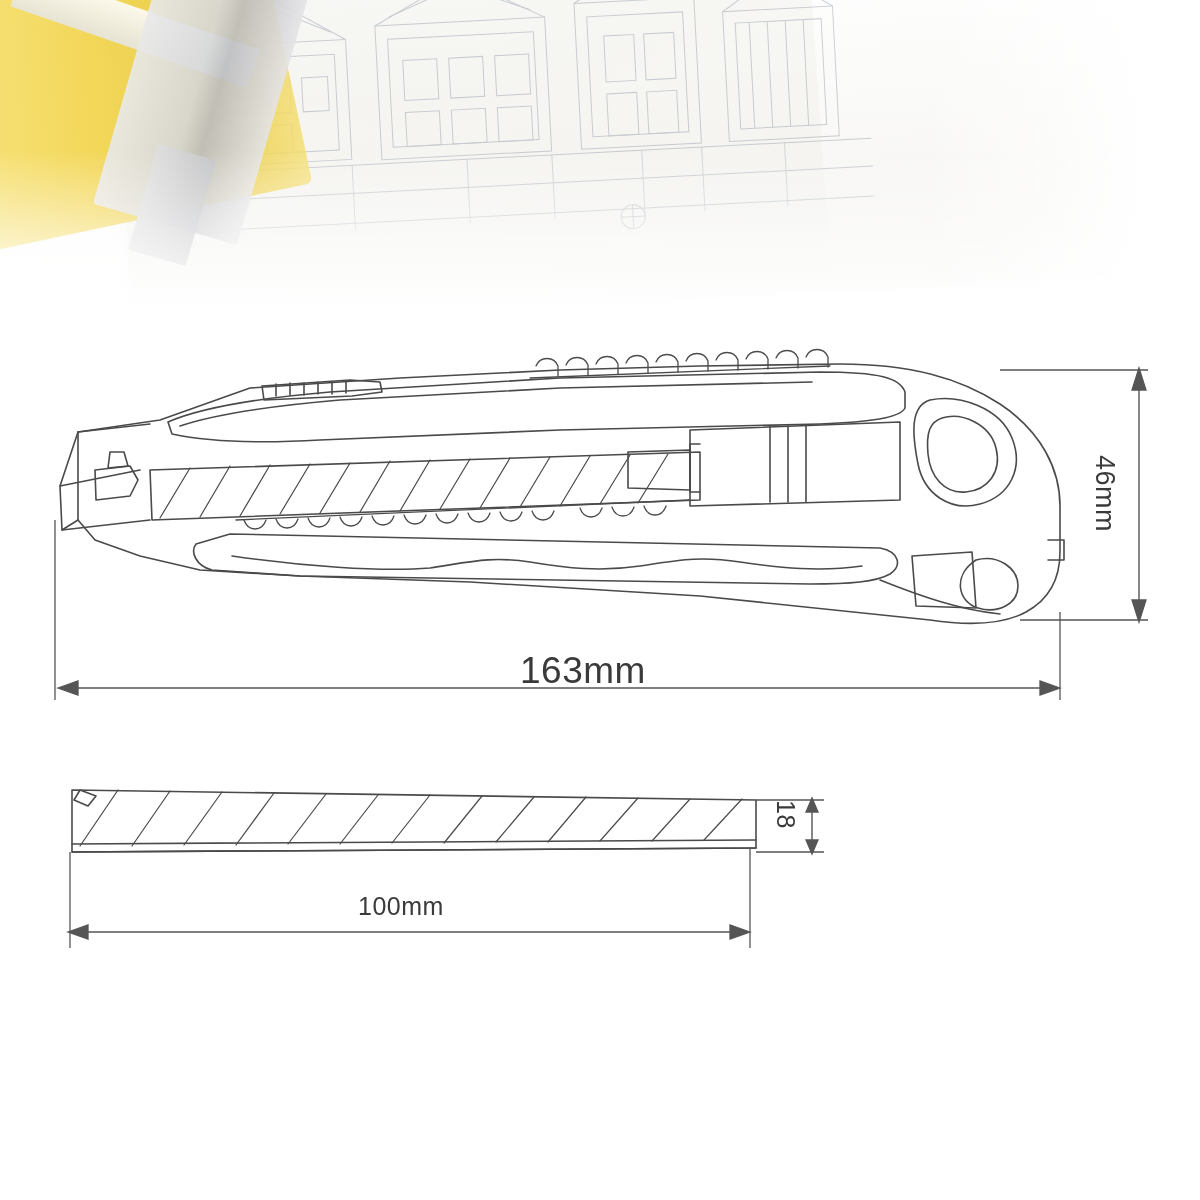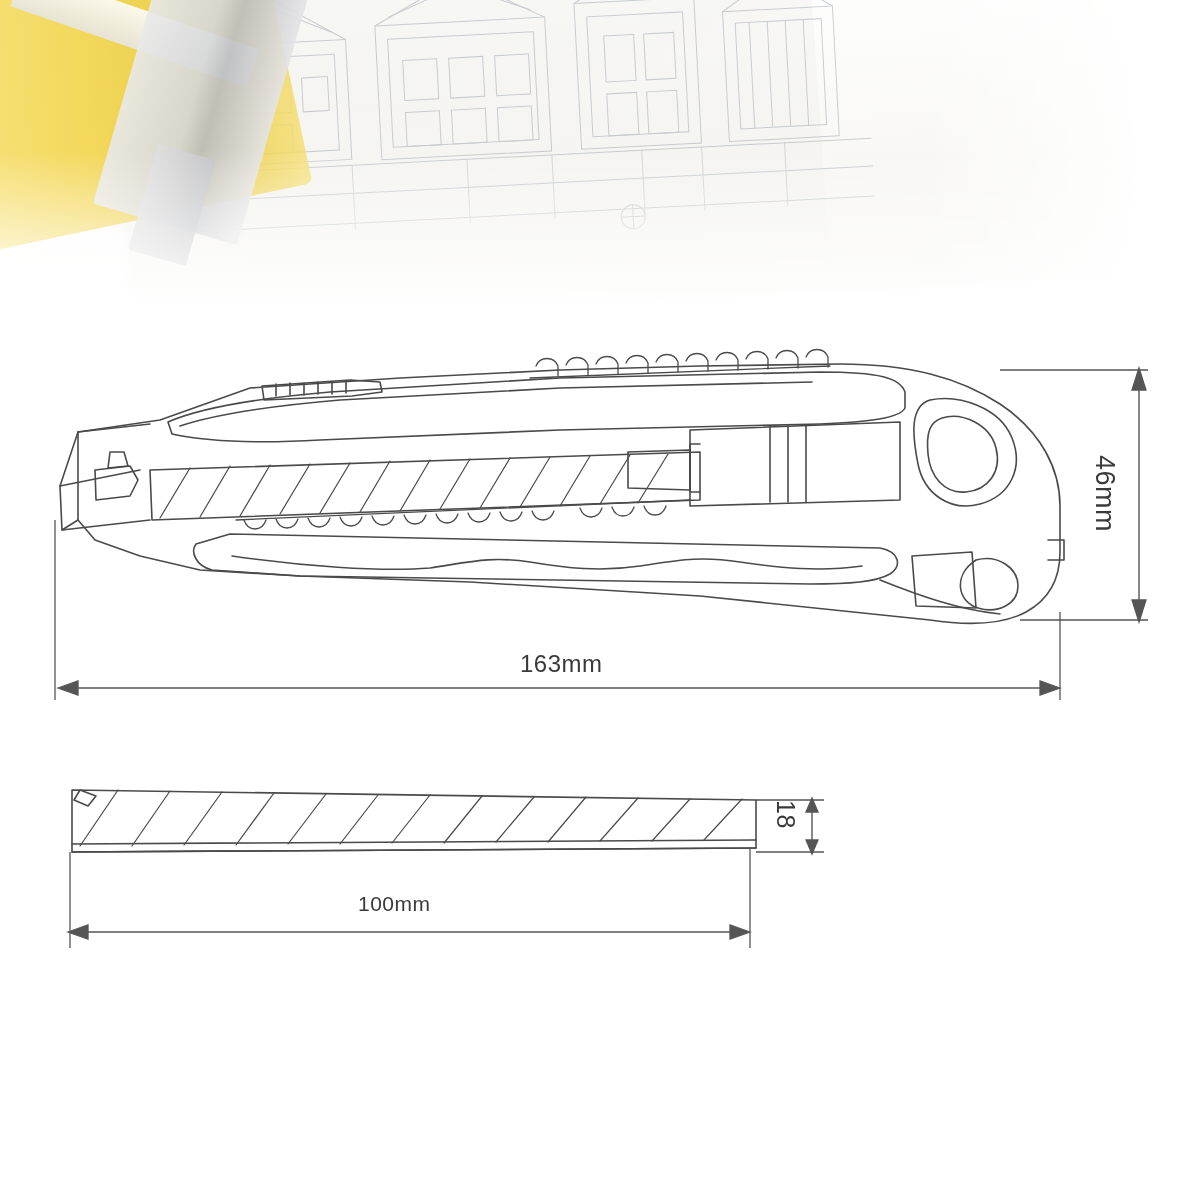--- a/index.html
+++ b/index.html
@@ -134,33 +134,33 @@
 
   .dim-label {
     position: absolute;
     font-family: "Liberation Sans", sans-serif;
     color: #3a3a3a;
     letter-spacing: 0.5px;
   }
   #label-length {
     left: 520px;
     top: 650px;
-    font-size: 24px;
+    font-size: 37px;
   }
   #label-height {
     left: 1120px;
     top: 455px;
     font-size: 27px;
     transform: rotate(90deg);
     transform-origin: left top;
   }
   #label-blade-length {
     left: 358px;
     top: 892px;
-    font-size: 21px;
+    font-size: 25px;
   }
   #label-blade-width {
     left: 800px;
     top: 800px;
     font-size: 25px;
     transform: rotate(90deg);
     transform-origin: left top;
   }
 </style>
 </head>

